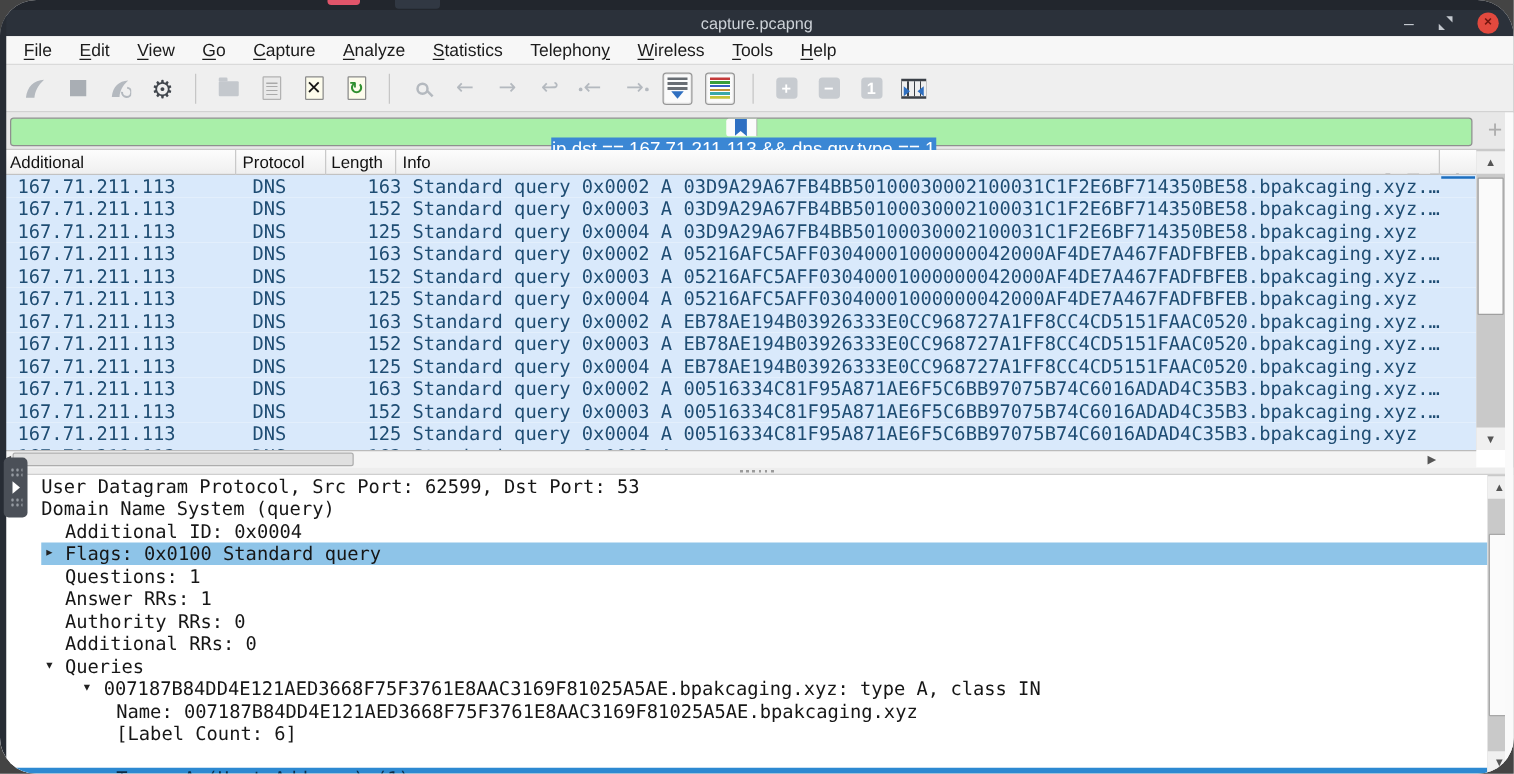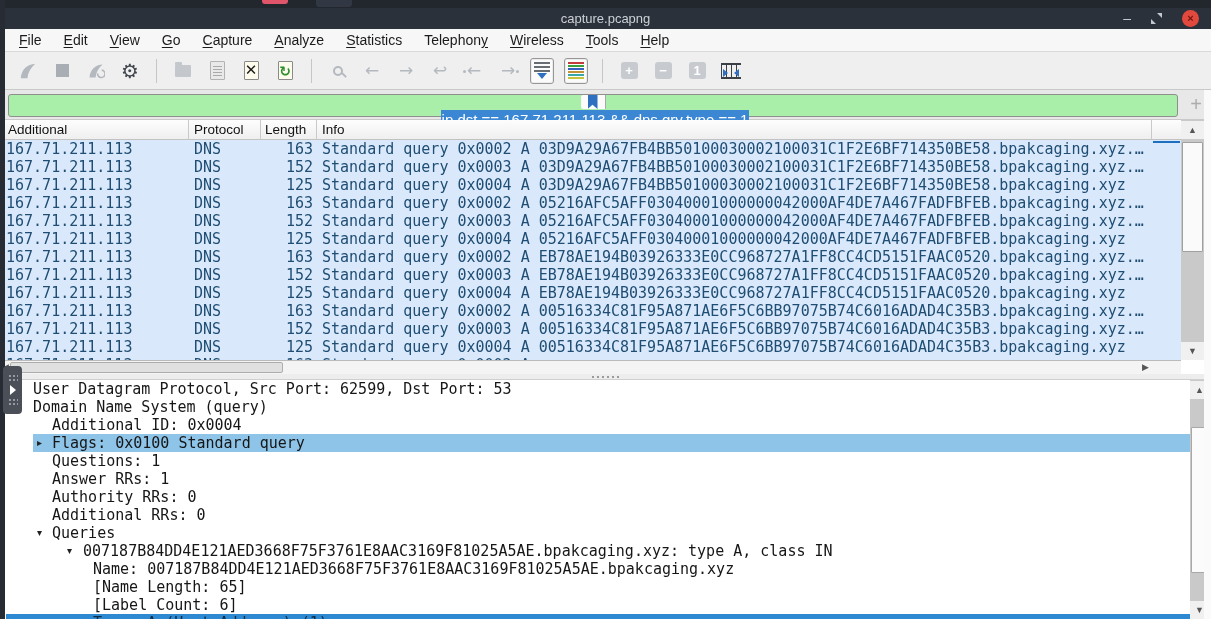--- a/index.html
+++ b/index.html
@@ -1,17 +1,17 @@
 <!DOCTYPE html>
 <html><head>
 <meta charset="utf-8">
 <style>
   *{margin:0;padding:0;box-sizing:border-box;}
   body{background:#444;font-family:"Liberation Sans",sans-serif;}
-  .screen{position:relative;width:1211px;height:619px;background:#fff;overflow:hidden;}
+  .screen{position:relative;width:1211px;height:619px;background:#fff;overflow:hidden;border-radius:29px;}
 
   
   .topstrip{position:absolute;left:0;top:0;width:1211px;height:8px;background:#22262d;}
   .red-sliver{position:absolute;left:262px;top:0;width:26px;height:4px;background:#e1556a;border-radius:0 0 3px 3px;}
   .top-tab{position:absolute;left:316px;top:0;width:36px;height:7px;background:#313843;border-radius:0 0 3px 3px;}
 
   
   .titlebar{position:absolute;left:0;top:8px;width:1211px;height:21px;background:#2b313a;}
   .wtitle{position:absolute;left:0;right:0;top:0;height:21px;line-height:21px;text-align:center;font-size:13px;color:#ccd1d7;}
   .wctrls{position:absolute;right:12px;top:0;height:21px;display:flex;align-items:center;gap:20px;}
@@ -72,21 +72,21 @@
 
   
   .pheader{position:absolute;left:0;top:120px;width:1181px;height:20px;background:linear-gradient(#fdfdfd,#efefef);border-bottom:1px solid #c2c2c2;font-size:13.5px;color:#111;}
   .pheader span{position:absolute;top:0;line-height:19px;}
   .h-dest{left:8px;} .h-proto{left:194px;} .h-len{left:265px;} .h-info{left:322px;}
   .hsep{position:absolute;top:0;width:1px;height:20px;background:#c9c9c9;}
 
   
   .plist{position:absolute;left:0;top:140px;width:1181px;height:216px;overflow:hidden;background:#fff;}
   .prow{position:relative;height:18px;line-height:18px;background:#d9e9fb;font-family:"DejaVu Sans Mono",monospace;font-size:15px;color:#1f4d73;}
-  .prow span{position:absolute;top:0;white-space:pre;}
+  .prow span{position:absolute;top:0;white-space:pre;margin-left:8px;}
   .c-dest{left:6px;} .c-proto{left:194px;} .c-len{left:252px;width:61px;text-align:right;} .c-info{left:322px;width:829px;overflow:hidden;}
   .prow-clip{position:absolute;left:0;top:356px;width:1181px;height:4px;overflow:hidden;}
   .rowline{position:absolute;left:1153px;top:141px;width:27px;height:2px;background:#1d6fc0;}
 
   
   .vscroll1{position:absolute;left:1181px;top:120px;width:23px;height:240px;background:#c9c9c9;}
   .sbarrow{position:absolute;left:0;width:100%;height:18px;background:#f0f0f0;color:#555;font-size:9px;text-align:center;line-height:18px;}
   .vscroll1 .up{top:1px;} .vscroll1 .dn{bottom:0;}
   .vscroll1 .thumb{position:absolute;left:1px;right:1px;top:22px;height:110px;background:#fafafa;border:1px solid #9f9f9f;border-radius:1px;}
 
@@ -376,21 +376,20 @@
         <div class="dline"><span class="dtext ind0">Domain Name System (query)</span></div>
         <div class="dline"><span class="dtext ind1">Additional ID: 0x0004</span></div>
         <div class="dline"><div class="hl"></div><span class="darr lv1">▸</span><span class="dtext ind1">Flags: 0x0100 Standard query</span></div>
         <div class="dline"><span class="dtext ind1">Questions: 1</span></div>
         <div class="dline"><span class="dtext ind1">Answer RRs: 1</span></div>
         <div class="dline"><span class="dtext ind1">Authority RRs: 0</span></div>
         <div class="dline"><span class="dtext ind1">Additional RRs: 0</span></div>
         <div class="dline"><span class="darr lv1">▾</span><span class="dtext ind1">Queries</span></div>
         <div class="dline"><span class="darr lv2">▾</span><span class="dtext ind2">007187B84DD4E121AED3668F75F3761E8AAC3169F81025A5AE.bpakcaging.xyz: type A, class IN</span></div>
         <div class="dline"><span class="dtext ind3">Name: 007187B84DD4E121AED3668F75F3761E8AAC3169F81025A5AE.bpakcaging.xyz</span></div>
-        <div class="dline"><span class="dtext ind3">[Name Length: 65]</span></div>
         <div class="dline"><span class="dtext ind3">[Label Count: 6]</span></div>
       </div>
     <div class="dpartial">
       <div class="hl2"></div>
       <span class="dtext ind3">Type: A (Host Address) (1)</span>
     </div>
   </div>
 
   <div class="vscroll2">
     <div class="sbarrow up">▲</div>

